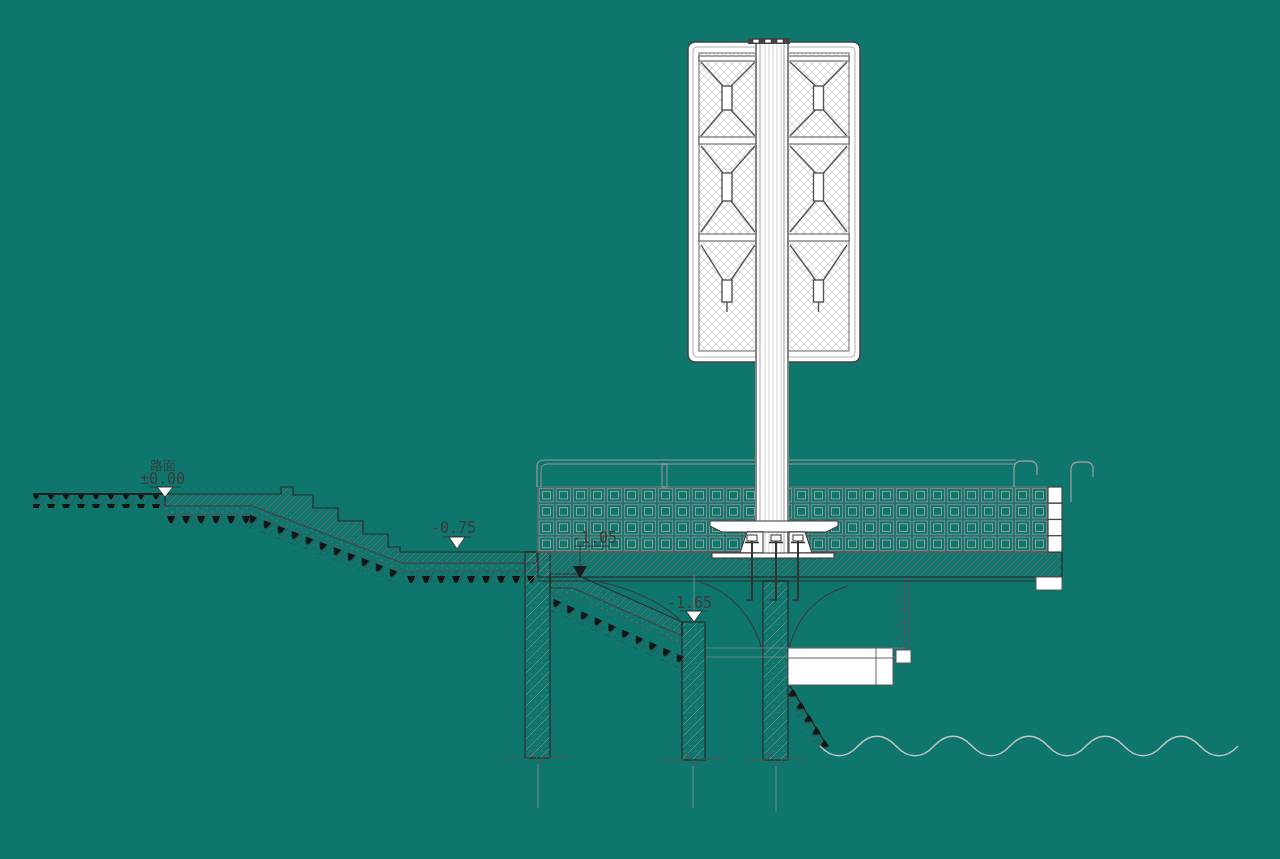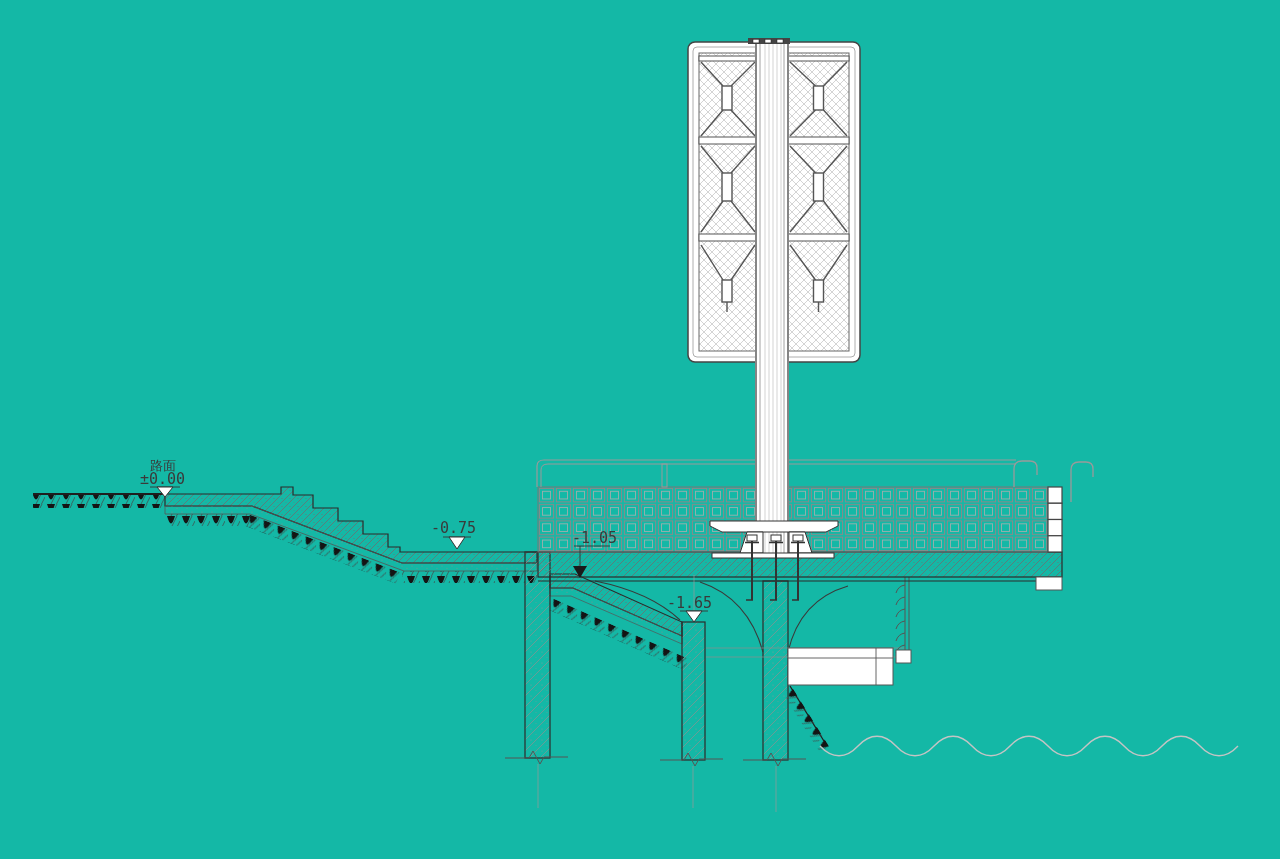--- a/index.html
+++ b/index.html
@@ -1,16 +1,16 @@
 <!DOCTYPE html>
 <html><head>
 <meta charset="utf-8">
 <style>
   html,body{margin:0;padding:0;background:#ffffff;}
-  .stage{width:1280px;height:859px;position:relative;background:#14b8a6;overflow:hidden;}
+  .stage{width:1280px;height:859px;position:relative;background:#0f766e;overflow:hidden;}
   svg{display:block;}
   text{font-family:"DejaVu Sans Mono","Liberation Mono",monospace;fill:#3a3a3a;}
   .cjk{font-family:"DejaVu Sans","Liberation Sans",sans-serif;}
 </style>
 </head>
 <body>
 
 <div class="stage">
 <svg width="1280" height="859" viewBox="0 0 1280 859">
   <defs>

